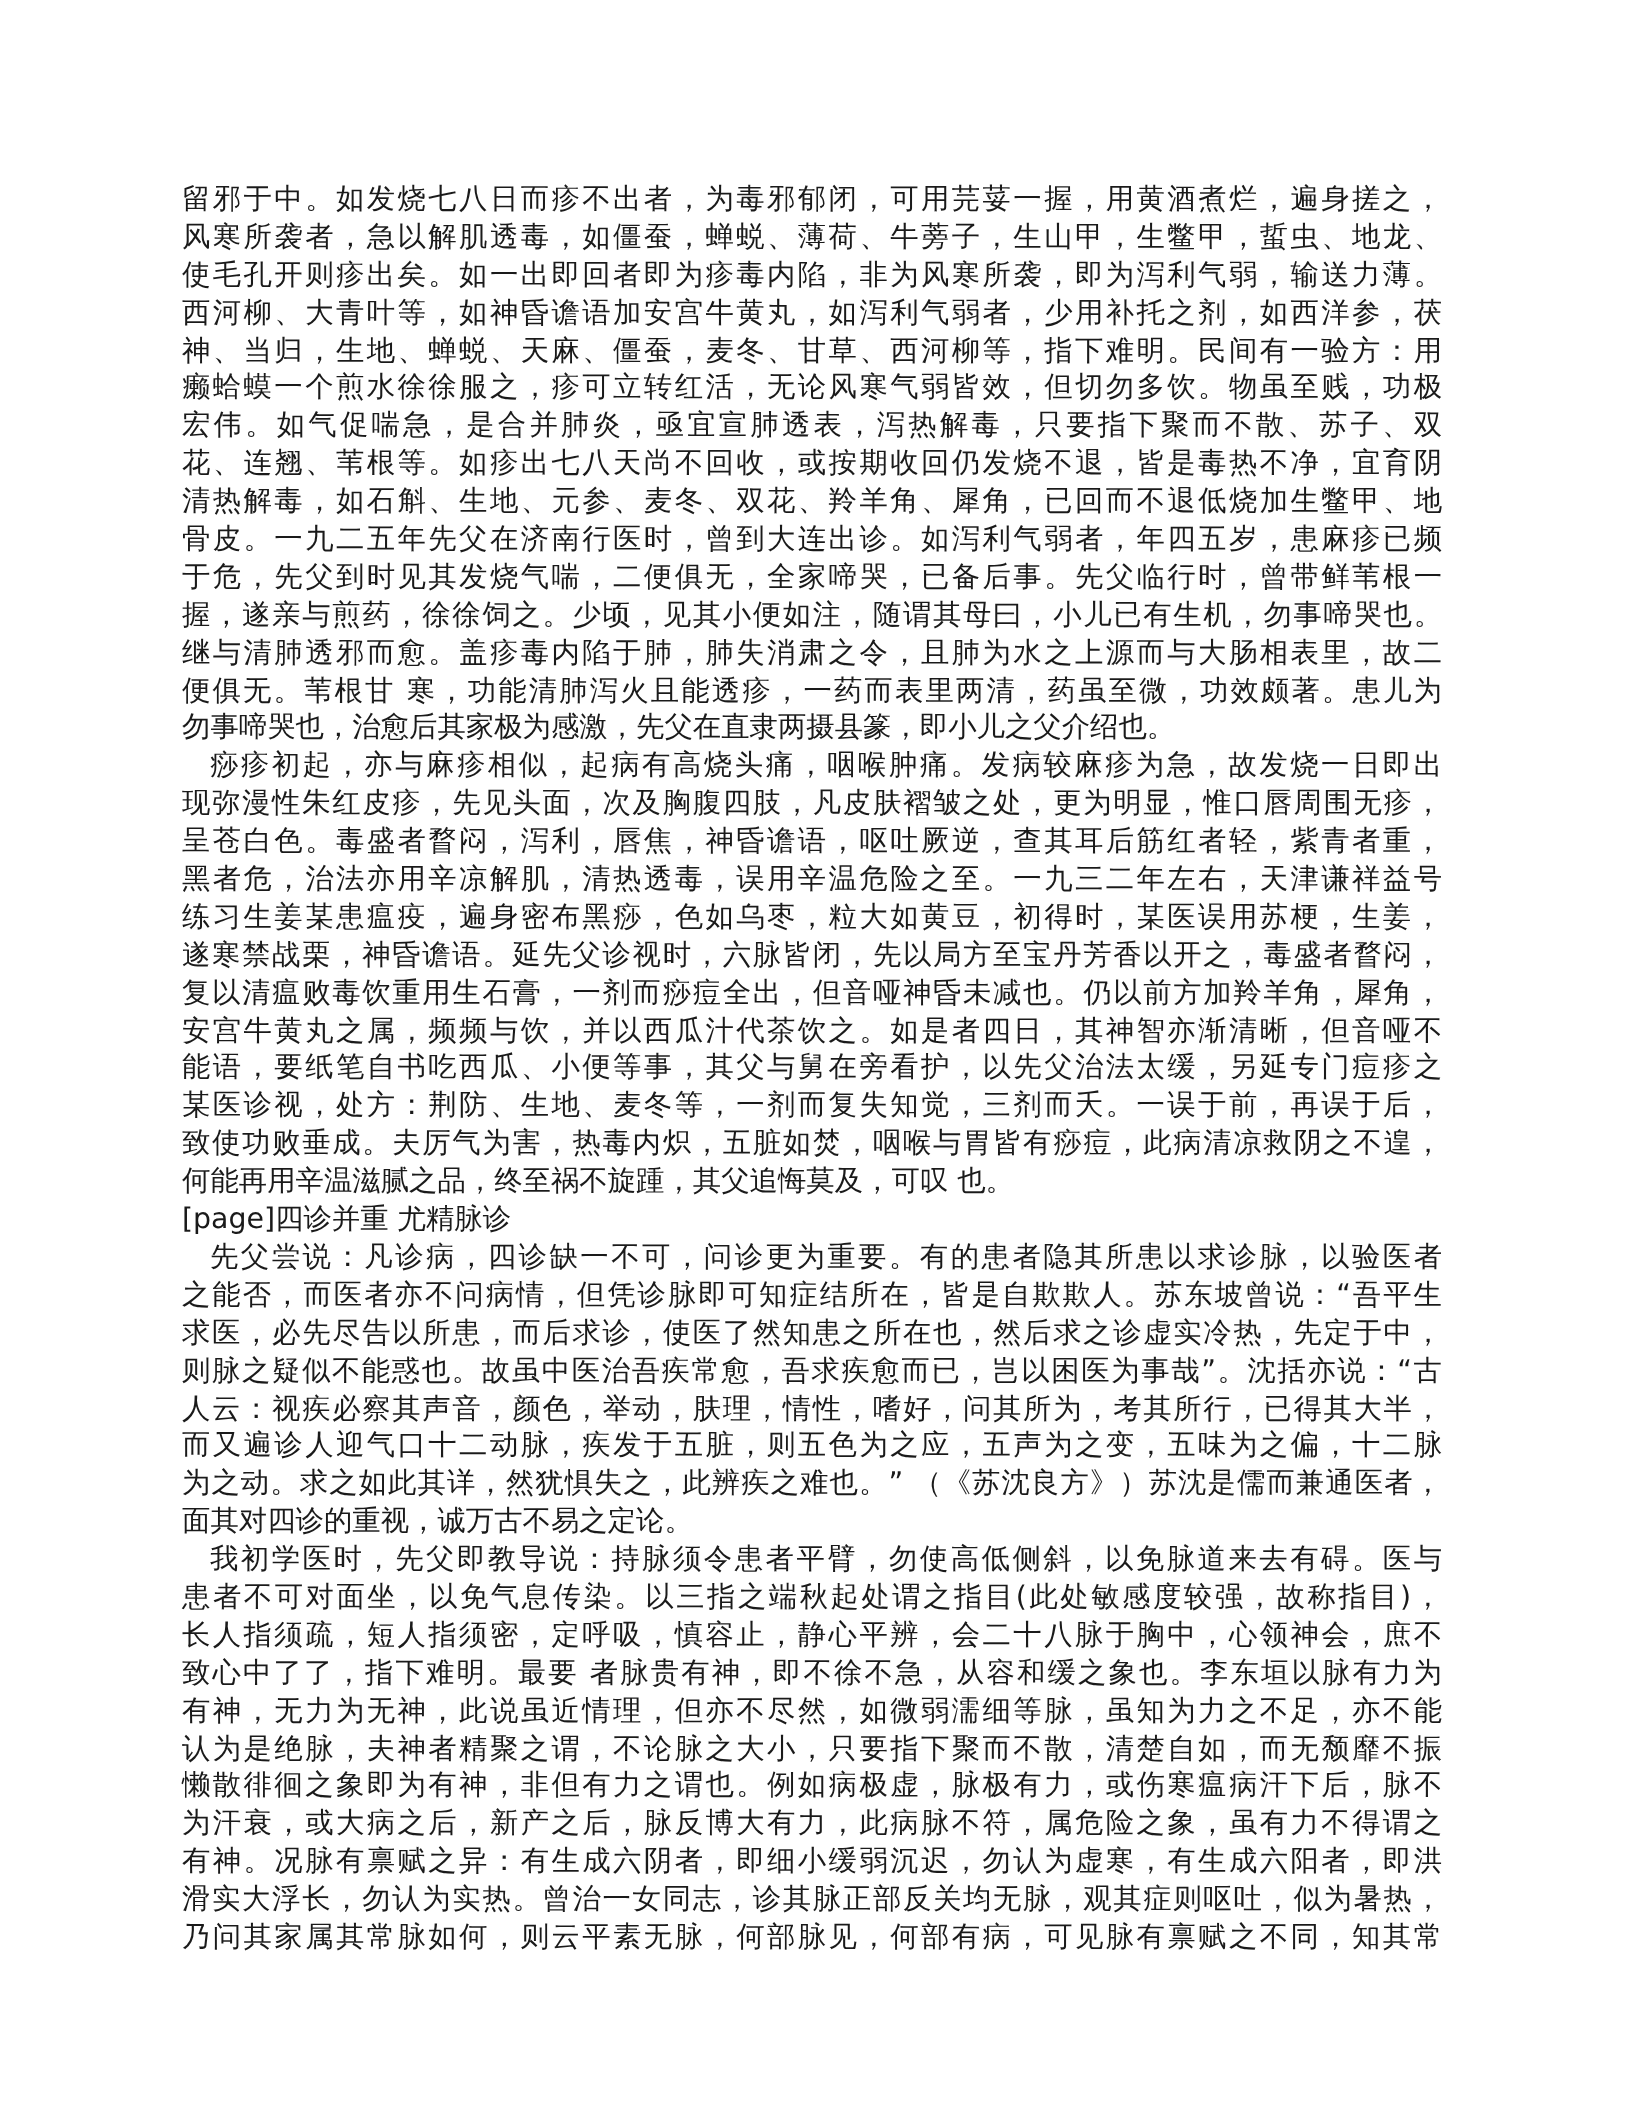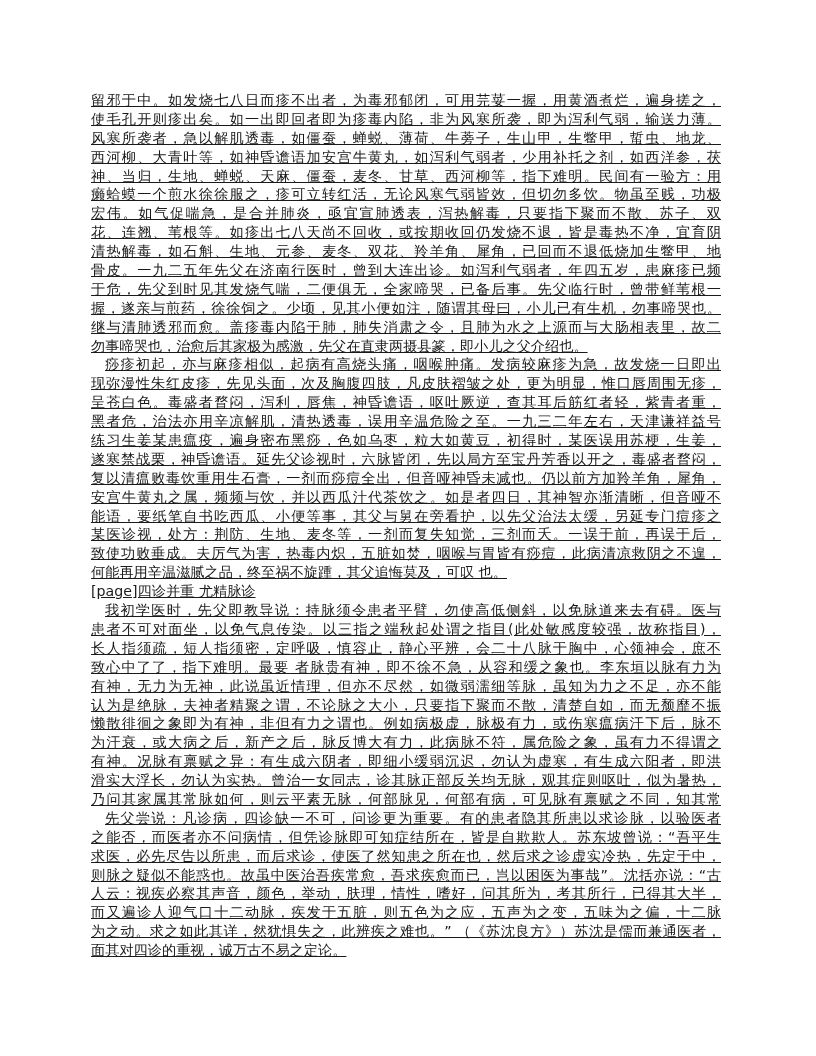--- a/index.html
+++ b/index.html
@@ -14,44 +14,44 @@
     line-height: 18.9px;
     color: #1a1a1a;
   }
   .line {
     display: block;
     white-space: nowrap;
     text-align: justify;
     text-align-last: justify;
     height: 18.9px;
     overflow: visible;
-    text-decoration: underline;
   }
   .line.last { text-align-last: left; }
   .indent { padding-left: 14px; }
 </style>
 </head>
 <body>
 
 <div class="page">
 
   <div class="paragraph">
     <span class="line">留邪于中。如发烧七八日而疹不出者，为毒邪郁闭，可用芫荽一握，用黄酒煮烂，遍身搓之，</span>
+    <span class="line">风寒所袭者，急以解肌透毒，如僵蚕，蝉蜕、薄荷、牛蒡子，生山甲，生鳖甲，蜇虫、地龙、</span>
     <span class="line">使毛孔开则疹出矣。如一出即回者即为疹毒内陷，非为风寒所袭，即为泻利气弱，输送力薄。</span>
-    <span class="line">风寒所袭者，急以解肌透毒，如僵蚕，蝉蜕、薄荷、牛蒡子，生山甲，生鳖甲，蜇虫、地龙、</span>
     <span class="line">西河柳、大青叶等，如神昏谵语加安宫牛黄丸，如泻利气弱者，少用补托之剂，如西洋参，茯</span>
     <span class="line">神、当归，生地、蝉蜕、天麻、僵蚕，麦冬、甘草、西河柳等，指下难明。民间有一验方：用</span>
     <span class="line">癞蛤蟆一个煎水徐徐服之，疹可立转红活，无论风寒气弱皆效，但切勿多饮。物虽至贱，功极</span>
     <span class="line">宏伟。如气促喘急，是合并肺炎，亟宜宣肺透表，泻热解毒，只要指下聚而不散、苏子、双</span>
     <span class="line">花、连翘、苇根等。如疹出七八天尚不回收，或按期收回仍发烧不退，皆是毒热不净，宜育阴</span>
     <span class="line">清热解毒，如石斛、生地、元参、麦冬、双花、羚羊角、犀角，已回而不退低烧加生鳖甲、地</span>
     <span class="line">骨皮。一九二五年先父在济南行医时，曾到大连出诊。如泻利气弱者，年四五岁，患麻疹已频</span>
     <span class="line">于危，先父到时见其发烧气喘，二便俱无，全家啼哭，已备后事。先父临行时，曾带鲜苇根一</span>
     <span class="line">握，遂亲与煎药，徐徐饲之。少顷，见其小便如注，随谓其母曰，小儿已有生机，勿事啼哭也。</span>
     <span class="line">继与清肺透邪而愈。盖疹毒内陷于肺，肺失消肃之令，且肺为水之上源而与大肠相表里，故二</span>
+    <span class="line">便俱无。苇根甘 寒，功能清肺泻火且能透疹，一药而表里两清，药虽至微，功效颇著。患儿为</span>
     <span class="line last">勿事啼哭也，治愈后其家极为感激，先父在直隶两摄县篆，即小儿之父介绍也。</span>
   </div>
 
   <div class="paragraph">
     <span class="line indent">痧疹初起，亦与麻疹相似，起病有高烧头痛，咽喉肿痛。发病较麻疹为急，故发烧一日即出</span>
     <span class="line">现弥漫性朱红皮疹，先见头面，次及胸腹四肢，凡皮肤褶皱之处，更为明显，惟口唇周围无疹，</span>
     <span class="line">呈苍白色。毒盛者瞀闷，泻利，唇焦，神昏谵语，呕吐厥逆，查其耳后筋红者轻，紫青者重，</span>
     <span class="line">黑者危，治法亦用辛凉解肌，清热透毒，误用辛温危险之至。一九三二年左右，天津谦祥益号</span>
     <span class="line">练习生姜某患瘟疫，遍身密布黑痧，色如乌枣，粒大如黄豆，初得时，某医误用苏梗，生姜，</span>
     <span class="line">遂寒禁战栗，神昏谵语。延先父诊视时，六脉皆闭，先以局方至宝丹芳香以开之，毒盛者瞀闷，</span>
@@ -61,37 +61,37 @@
     <span class="line">某医诊视，处方：荆防、生地、麦冬等，一剂而复失知觉，三剂而夭。一误于前，再误于后，</span>
     <span class="line">致使功败垂成。夫厉气为害，热毒内炽，五脏如焚，咽喉与胃皆有痧痘，此病清凉救阴之不遑，</span>
     <span class="line last">何能再用辛温滋腻之品，终至祸不旋踵，其父追悔莫及，可叹 也。</span>
   </div>
 
   <div class="paragraph">
     <span class="line last">[page]四诊并重 尤精脉诊</span>
   </div>
 
   <div class="paragraph">
+    <span class="line indent">先父尝说：凡诊病，四诊缺一不可，问诊更为重要。有的患者隐其所患以求诊脉，以验医者</span>
+    <span class="line">之能否，而医者亦不问病情，但凭诊脉即可知症结所在，皆是自欺欺人。苏东坡曾说：“吾平生</span>
+    <span class="line">求医，必先尽告以所患，而后求诊，使医了然知患之所在也，然后求之诊虚实冷热，先定于中，</span>
+    <span class="line">则脉之疑似不能惑也。故虽中医治吾疾常愈，吾求疾愈而已，岂以困医为事哉”。沈括亦说：“古</span>
+    <span class="line">人云：视疾必察其声音，颜色，举动，肤理，情性，嗜好，问其所为，考其所行，已得其大半，</span>
+    <span class="line">而又遍诊人迎气口十二动脉，疾发于五脏，则五色为之应，五声为之变，五味为之偏，十二脉</span>
+    <span class="line">为之动。求之如此其详，然犹惧失之，此辨疾之难也。” （《苏沈良方》）苏沈是儒而兼通医者，</span>
+    <span class="line last">面其对四诊的重视，诚万古不易之定论。</span>
+  </div>
+
+  <div class="paragraph">
     <span class="line indent">我初学医时，先父即教导说：持脉须令患者平臂，勿使高低侧斜，以免脉道来去有碍。医与</span>
     <span class="line">患者不可对面坐，以免气息传染。以三指之端秋起处谓之指目(此处敏感度较强，故称指目)，</span>
     <span class="line">长人指须疏，短人指须密，定呼吸，慎容止，静心平辨，会二十八脉于胸中，心领神会，庶不</span>
     <span class="line">致心中了了，指下难明。最要 者脉贵有神，即不徐不急，从容和缓之象也。李东垣以脉有力为</span>
     <span class="line">有神，无力为无神，此说虽近情理，但亦不尽然，如微弱濡细等脉，虽知为力之不足，亦不能</span>
     <span class="line">认为是绝脉，夫神者精聚之谓，不论脉之大小，只要指下聚而不散，清楚自如，而无颓靡不振</span>
     <span class="line">懒散徘徊之象即为有神，非但有力之谓也。例如病极虚，脉极有力，或伤寒瘟病汗下后，脉不</span>
     <span class="line">为汗衰，或大病之后，新产之后，脉反博大有力，此病脉不符，属危险之象，虽有力不得谓之</span>
     <span class="line">有神。况脉有禀赋之异：有生成六阴者，即细小缓弱沉迟，勿认为虚寒，有生成六阳者，即洪</span>
     <span class="line">滑实大浮长，勿认为实热。曾治一女同志，诊其脉正部反关均无脉，观其症则呕吐，似为暑热，</span>
     <span class="line">乃问其家属其常脉如何，则云平素无脉，何部脉见，何部有病，可见脉有禀赋之不同，知其常</span>
   </div>
 
-  <div class="paragraph">
-    <span class="line indent">先父尝说：凡诊病，四诊缺一不可，问诊更为重要。有的患者隐其所患以求诊脉，以验医者</span>
-    <span class="line">之能否，而医者亦不问病情，但凭诊脉即可知症结所在，皆是自欺欺人。苏东坡曾说：“吾平生</span>
-    <span class="line">求医，必先尽告以所患，而后求诊，使医了然知患之所在也，然后求之诊虚实冷热，先定于中，</span>
-    <span class="line">则脉之疑似不能惑也。故虽中医治吾疾常愈，吾求疾愈而已，岂以困医为事哉”。沈括亦说：“古</span>
-    <span class="line">人云：视疾必察其声音，颜色，举动，肤理，情性，嗜好，问其所为，考其所行，已得其大半，</span>
-    <span class="line">而又遍诊人迎气口十二动脉，疾发于五脏，则五色为之应，五声为之变，五味为之偏，十二脉</span>
-    <span class="line">为之动。求之如此其详，然犹惧失之，此辨疾之难也。” （《苏沈良方》）苏沈是儒而兼通医者，</span>
-    <span class="line last">面其对四诊的重视，诚万古不易之定论。</span>
-  </div>
-
 </div>
 
 </body></html>

